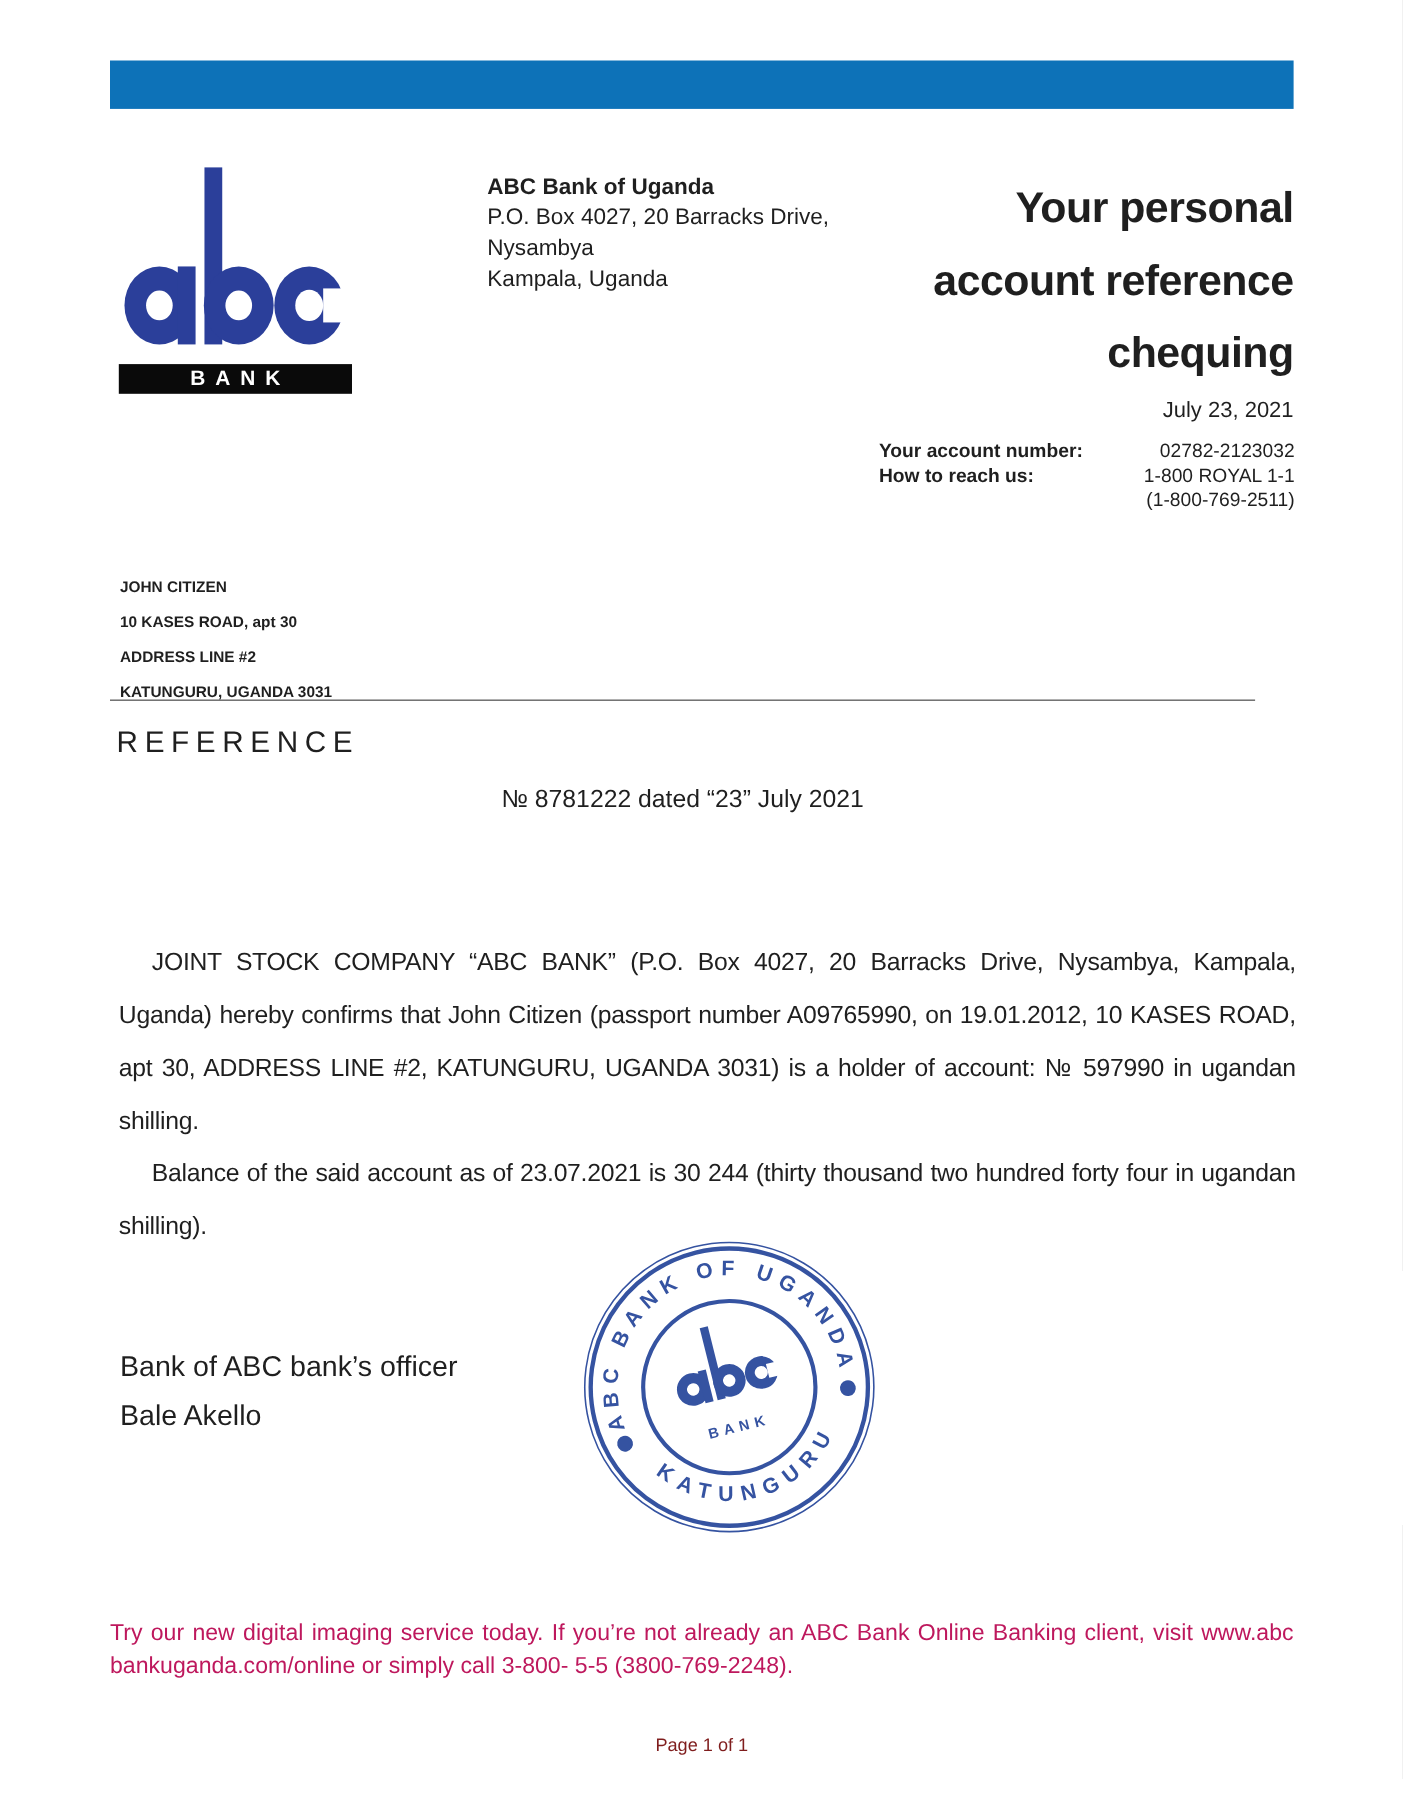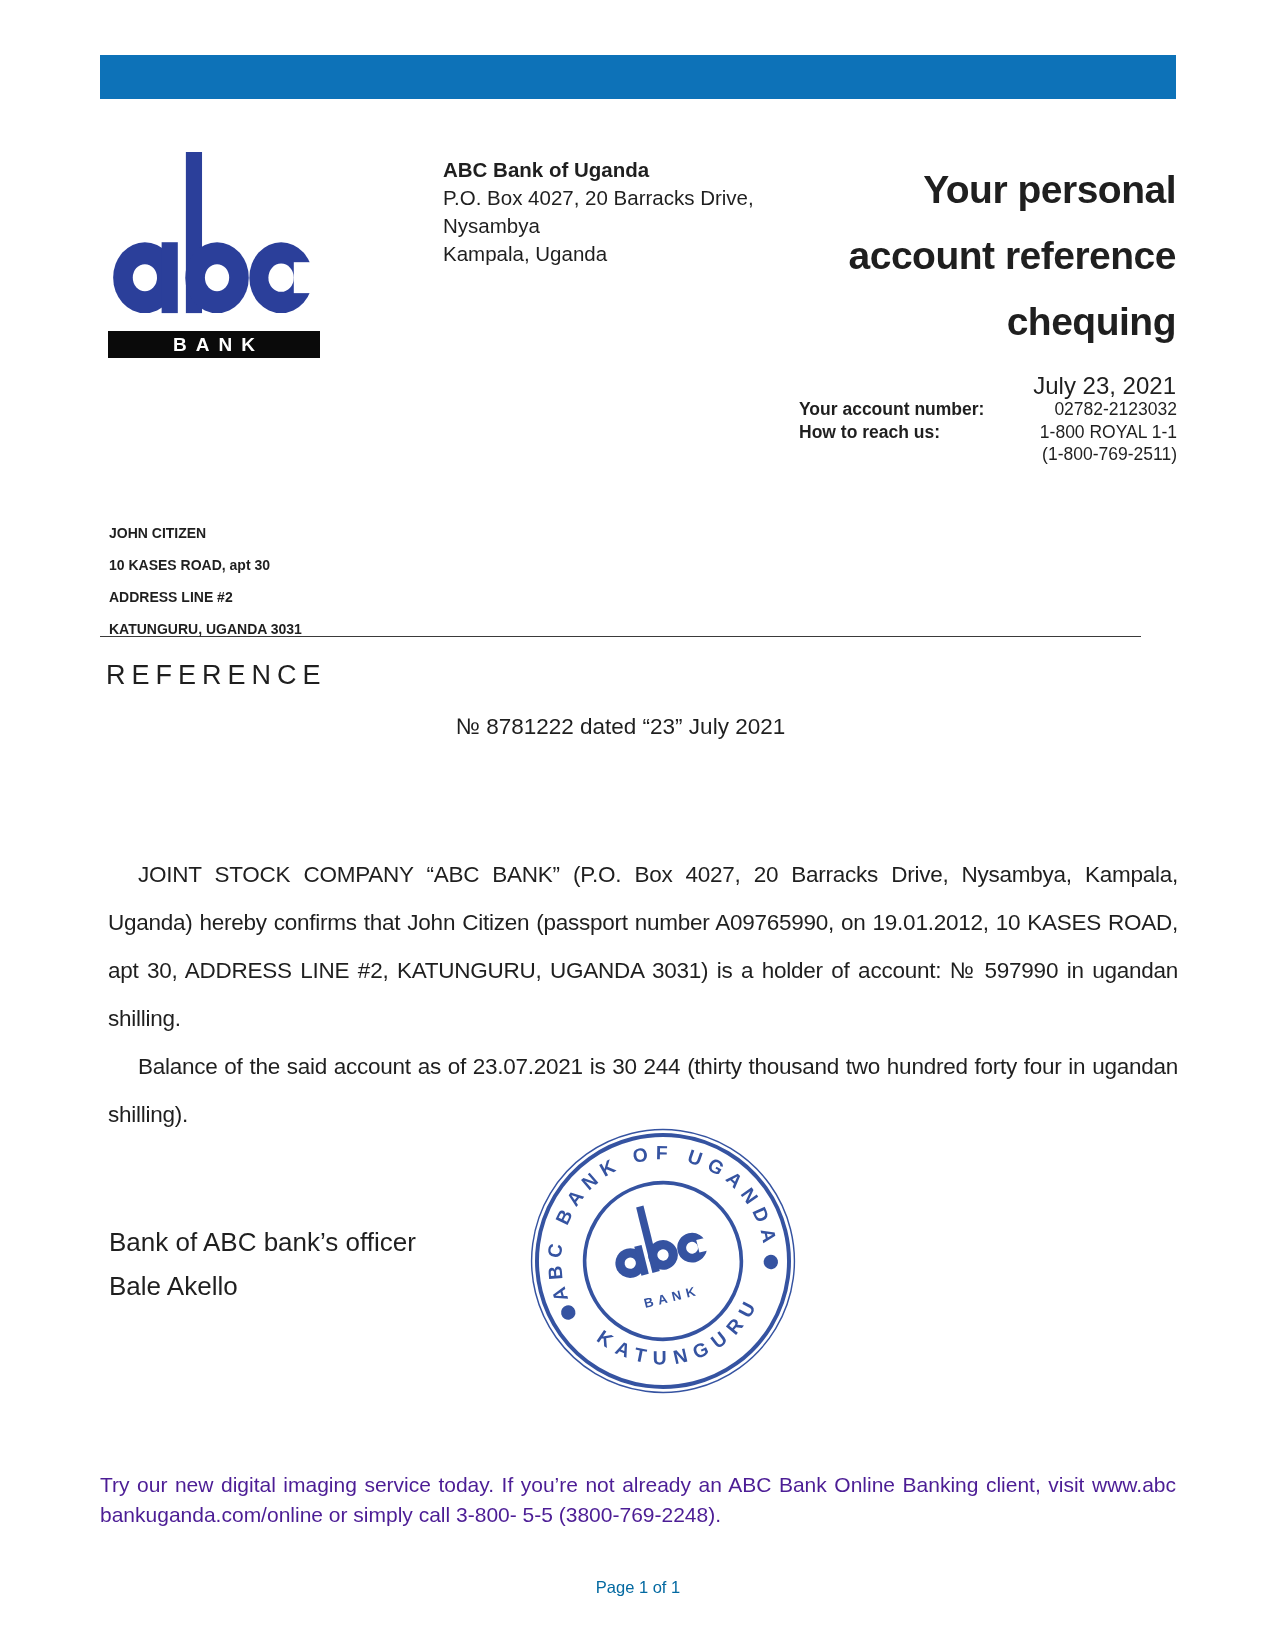--- a/index.html
+++ b/index.html
@@ -26,21 +26,21 @@
   }
   .logo-bank-bar span{
     color:#ffffff;font-weight:bold;font-size:19px;letter-spacing:9px;text-indent:9px;line-height:1;
   }
   
   .bank-info{left:443px;top:156px;width:340px;font-size:20.5px;line-height:28px;}
   .bank-info .bank-name{font-weight:bold;}
   
   .title-block{right:99px;top:150px;width:420px;text-align:right;}
   .title-line{font-size:39px;font-weight:bold;line-height:52px;letter-spacing:-0.5px;margin-top:14px;}
-  .doc-date{font-size:24px;margin-top:24px;}
+  .doc-date{font-size:20px;margin-top:14px;}
   
   .account-info{left:799px;top:398px;width:378px;font-size:17.5px;line-height:22.5px;}
   .account-row{display:flex;justify-content:space-between;gap:12px;}
   .account-row .lbl{font-weight:bold;text-align:left;}
   .account-row .val{text-align:right;flex:1;}
   
   .recipient{left:109px;top:517px;font-size:14px;font-weight:bold;line-height:32px;}
   
   .divider{left:100px;top:636px;width:1041px;height:0;border-top:1.4px solid #3a3a3a;}
   
@@ -50,22 +50,22 @@
   
   .body-text{left:108px;top:851px;width:1070px;font-size:22.5px;line-height:48px;
     text-align:justify;letter-spacing:-0.25px;}
   .body-text p{margin:0;text-indent:30px;}
   
   .signature{left:109px;top:1220px;font-size:26px;line-height:44px;}
   
   .stamp{left:528px;top:1126px;width:270px;height:270px;opacity:0.95;}
   
   .footer-note{left:100px;top:1470px;width:1076px;font-size:21px;line-height:30px;
-    text-align:justify;color:#4c1d95;}
-  .page-num{left:100px;top:1578px;width:1076px;text-align:center;font-size:16.5px;color:#0369a1;}
+    text-align:justify;color:#be185d;}
+  .page-num{left:100px;top:1578px;width:1076px;text-align:center;font-size:16.5px;color:#7f1d1d;}
 </style>
 </head>
 <body>
 
 <div class="page">
 
   <div class="abs topbar"></div>
 
   <svg class="abs logo-letters" viewBox="0 0 350 270" preserveAspectRatio="none" aria-hidden="true">
     <g fill="#2b3f9a">

